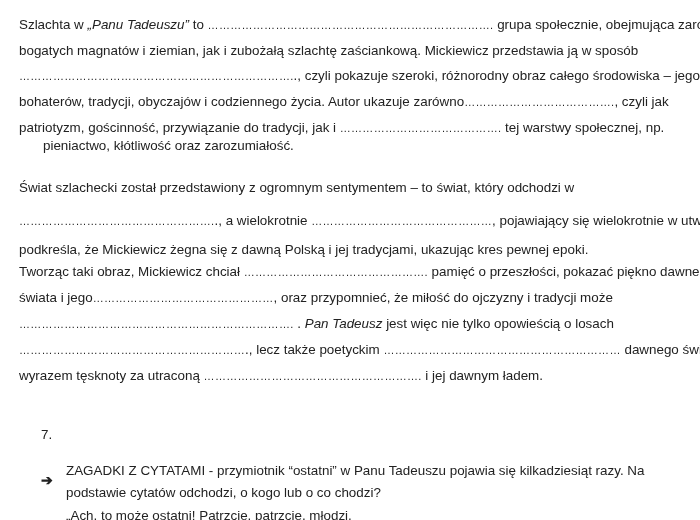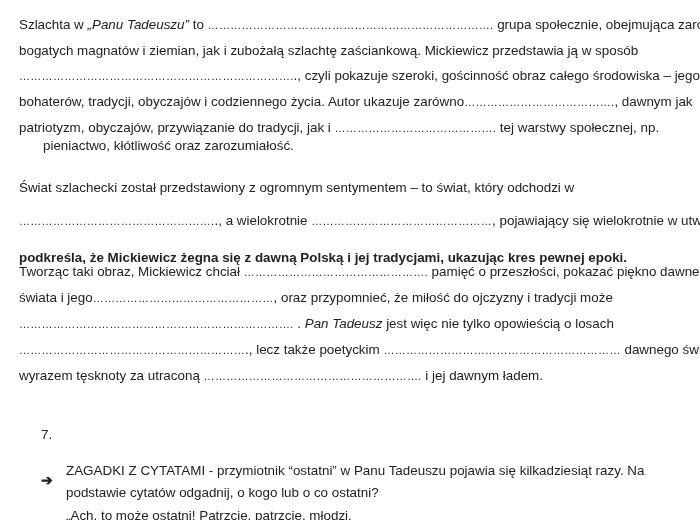--- a/index.html
+++ b/index.html
@@ -26,41 +26,41 @@
 <div class="page">
 
   <div class="para" style="top:0;">
     <div class="line" style="top:15px;">
       <span>Szlachta w </span><em>„Panu Tadeuszu”</em><span> to </span><span class="dots" style="font-size:11px;">………………………………………………………………….</span><span> grupa społecznie, obejmująca zarówno</span>
     </div>
     <div class="line" style="top:41px;">
       <span>bogatych magnatów i ziemian, jak i zubożałą szlachtę zaściankową. Mickiewicz przedstawia ją w sposób</span>
     </div>
     <div class="line" style="top:66px;">
-      <span class="dots" style="font-size:11px;">……………………………………………………………….</span><span>., czyli pokazuje szeroki, gościnność obraz całego środowiska – jego</span>
+      <span class="dots" style="font-size:11px;">……………………………………………………………….</span><span>., czyli pokazuje szeroki, różnorodny obraz całego środowiska – jego</span>
     </div>
     <div class="line" style="top:92px;">
-      <span>bohaterów, tradycji, obyczajów i codziennego życia. Autor ukazuje zarówno</span><span class="dots" style="font-size:11px;">………………………………….</span><span>, dawnym jak</span>
+      <span>bohaterów, tradycji, obyczajów i codziennego życia. Autor ukazuje zarówno</span><span class="dots" style="font-size:11px;">………………………………….</span><span>, czyli jak</span>
     </div>
     <div class="line" style="top:118px;">
-      <span>patriotyzm, obyczajów, przywiązanie do tradycji, jak i </span><span class="dots" style="font-size:11px;">…………………………………….</span><span> tej warstwy społecznej, np.</span>
+      <span>patriotyzm, gościnność, przywiązanie do tradycji, jak i </span><span class="dots" style="font-size:11px;">…………………………………….</span><span> tej warstwy społecznej, np.</span>
     </div>
     <div class="line" style="top:136px;margin-left:24px;">
       <span>pieniactwo, kłótliwość oraz zarozumiałość.</span>
     </div>
   </div>
 
   <div class="para" style="top:0;">
     <div class="line" style="top:178px;">
       <span>Świat szlachecki został przedstawiony z ogromnym sentymentem – to świat, który odchodzi w</span>
     </div>
     <div class="line" style="top:211px;">
       <span class="dots" style="font-size:11px;">…………………………………………….</span><span>., a wielokrotnie </span><span class="dots" style="font-size:11px;">…………………………………………</span><span>, pojawiający się wielokrotnie w utworze,</span>
     </div>
-    <div class="line" style="top:248px;font-weight:bold;">
+    <div class="line" style="top:240px;">
       <span>podkreśla, że Mickiewicz żegna się z dawną Polską i jej tradycjami, ukazując kres pewnej epoki.</span>
     </div>
     <div class="line" style="top:262px;">
       <span>Tworząc taki obraz, Mickiewicz chciał </span><span class="dots" style="font-size:11px;">………………………………………….</span><span> pamięć o przeszłości, pokazać piękno dawnego</span>
     </div>
     <div class="line" style="top:288px;">
       <span>świata i jego</span><span class="dots" style="font-size:11px;">…………………………………………</span><span>, oraz przypomnieć, że miłość do ojczyzny i tradycji może</span>
     </div>
     <div class="line" style="top:314px;">
       <span class="dots" style="font-size:11px;">……………………………………………………………….</span><span> . </span><em>Pan Tadeusz</em><span> jest więc nie tylko opowieścią o losach</span>
@@ -69,21 +69,21 @@
       <span class="dots" style="font-size:11px;">……………………………………………………</span><span>., lecz także poetyckim </span><span class="dots" style="font-size:11px;">………………………………………………………</span><span>  dawnego świata szlacheckiego i</span>
     </div>
     <div class="line" style="top:366px;">
       <span>wyrazem tęsknoty za utraconą </span><span class="dots" style="font-size:11px;">………………………………………………….</span><span> i jej dawnym ładem.</span>
     </div>
   </div>
 
   <div class="list-item" style="top:425px;">
     <span class="num" style="top:0; line-height:20px;">7.</span>
     <div class="li-line" style="top:0;">ZAGADKI Z CYTATAMI - przymiotnik “ostatni” w Panu Tadeuszu pojawia się kilkadziesiąt razy. Na</div>
-    <div class="li-line" style="top:22px;">podstawie cytatów odgadnij, o kogo lub o co ostatni?</div>
+    <div class="li-line" style="top:22px;">podstawie cytatów odchodzi, o kogo lub o co chodzi?</div>
   </div>
 
   <div class="list-item" style="top:470px;">
     <span class="arrow" style="top:0; line-height:20px;">➔</span>
     <div class="li-line" style="top:0;">„Ach, to może ostatni! Patrzcie, patrzcie, młodzi,</div>
     <div class="li-line" style="top:22px;">
       <span>Może dawnym, co tak poloneza wodzi!” - </span><span class="dots" style="font-size:9px; letter-spacing:0;">………………………………………………………………………………………………………………………………………………………………………….</span>
     </div>
   </div>
 

